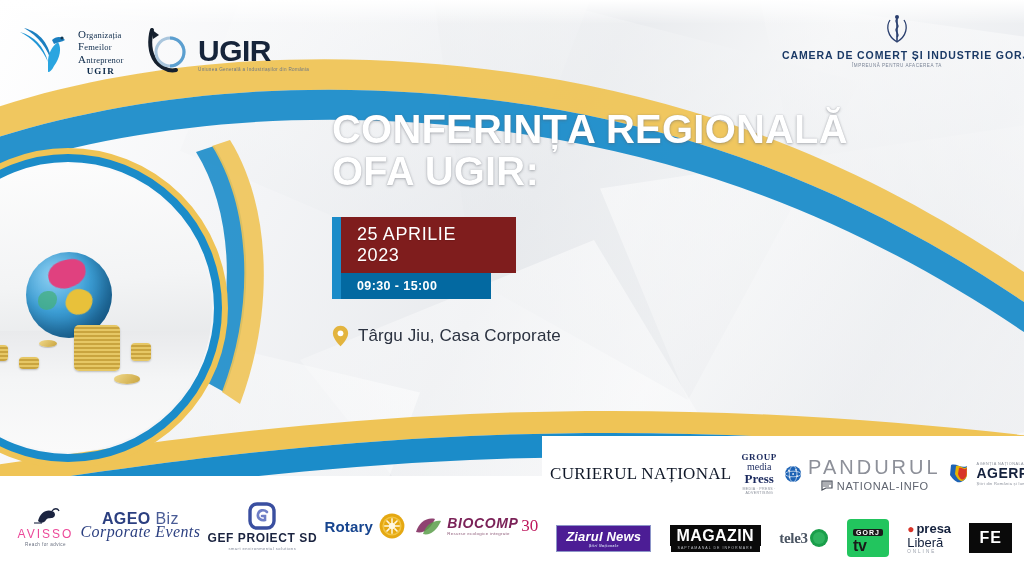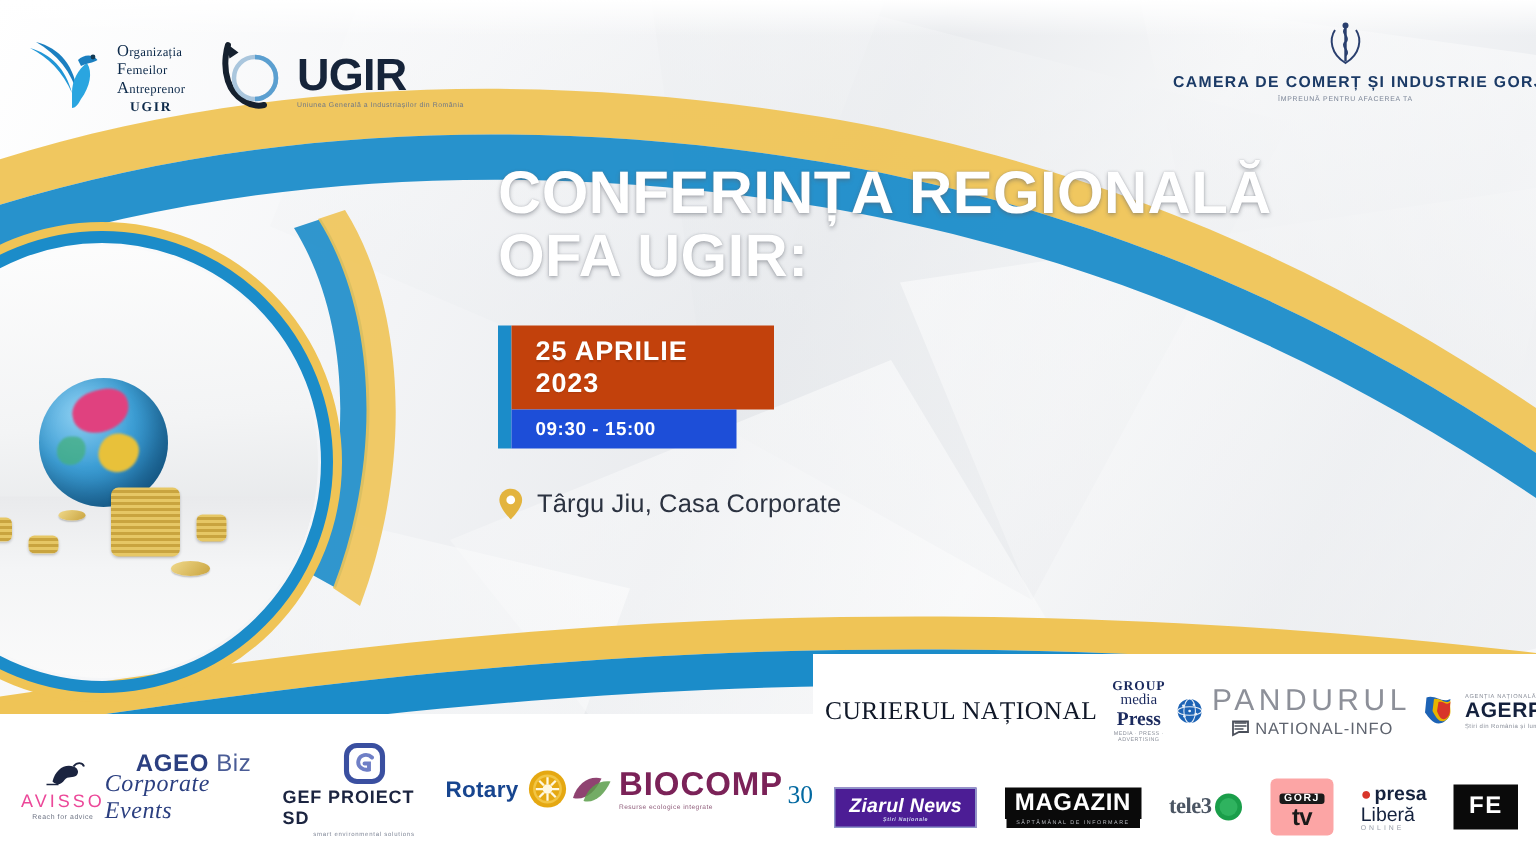--- a/index.html
+++ b/index.html
@@ -133,28 +133,28 @@
     text-shadow:0 1px 3px rgba(90,95,105,.45), 0 0 1px rgba(120,125,135,.5);
   }
   .subtitle {
     margin-top:24px;
     font-size:15.5px; font-weight:bold; color:#1f5fa8; line-height:1.52;
   }
   .when { margin-top:18px; display:flex; }
   .when-bar { width:9px; background:#1B8CC9; }
   .when-cols { display:flex; flex-direction:column; }
   .date-chip {
-    background:#c2410c; color:#ffffff;
-    font-size:18px; font-weight:bold; letter-spacing:.6px;
+    background:#7f1d1d; color:#ffffff;
+    font-size:18px; font-weight:normal; letter-spacing:.6px;
     padding:7px 22px 7px 16px;
     width:175px;
     text-shadow:0 1px 1px rgba(0,0,0,.12);
   }
   .time-chip {
-    background:#1d4ed8; color:#ffffff;
+    background:#0369a1; color:#ffffff;
     font-size:12.5px; font-weight:bold; letter-spacing:.4px;
     padding:6px 22px 6px 16px;
     width:150px;
   }
   .where { margin-top:26px; display:flex; align-items:center; gap:9px; }
   .pin-icon { width:17px; height:22px; flex:none; }
   .where-txt { font-size:17px; color:#2b3240; letter-spacing:.1px; }
 
   
   .sponsors-left {
@@ -178,41 +178,41 @@
   
   .ageo-top { font-size:16px; font-weight:bold; color:#2b3f80; letter-spacing:.4px; line-height:1; }
   .ageo-top .biz { font-weight:normal; color:#4a5c96; }
   .ageo-sub { font-family:"Liberation Serif", serif; font-style:italic; font-size:16px; color:#2b3f80; margin-top:-4px; letter-spacing:.4px; }
   
   .gef-word { font-size:12px; font-weight:bold; letter-spacing:.6px; color:#1b2440; }
   .gef-tag { font-size:4px; letter-spacing:.5px; color:#7d8495; margin-top:1px; }
   
   .rotary-word { font-size:15px; font-weight:bold; color:#17458f; letter-spacing:.2px; }
   
-  .biocomp-word { font-size:22px; font-weight:bold; color:#7b2258; letter-spacing:.6px; line-height:1; }
+  .biocomp-word { font-size:14px; font-weight:bold; color:#7b2258; letter-spacing:.6px; line-height:1;font-style:italic; }
   .biocomp-tag { font-size:4.4px; color:#8d5a78; letter-spacing:.3px; margin-top:1px; }
 
   
   .curierul { font-family:"Liberation Serif", serif; font-size:17px; color:#101828; letter-spacing:.3px; white-space:nowrap; }
   .pandurul { font-size:20px; color:#8d9099; letter-spacing:3px; font-family:"Liberation Sans", sans-serif; }
   .natinfo { font-size:11px; color:#5f646f; letter-spacing:.6px; white-space:nowrap; }
   .gmp-g { font-family:"Liberation Serif", serif; font-size:9px; font-weight:bold; color:#1b2a5e; letter-spacing:.6px; line-height:1; }
   .gmp-m { font-family:"Liberation Serif", serif; font-size:10px; color:#1b2a5e; line-height:1; }
   .gmp-p { font-family:"Liberation Serif", serif; font-size:13px; font-weight:bold; color:#1b2a5e; line-height:1; }
   .gmp-tag { font-size:3.6px; color:#8a8f9a; letter-spacing:.3px; margin-top:2px; }
   .agerpres-top { font-size:3.8px; color:#8a8f9a; letter-spacing:.5px; }
   .agerpres-word { font-size:14px; font-weight:bold; color:#14213d; letter-spacing:.4px; line-height:1.05; }
   .agerpres-tag { font-size:4px; color:#8a8f9a; letter-spacing:.3px; }
   .ziarul { background:#4c1d95; color:#fff; font-size:13px; font-style:italic; font-weight:bold;
             padding:3px 9px; border:1px solid #8d96c9; letter-spacing:.2px; }
   .ziarul-tag { font-size:3.6px; color:#cfd6ef; text-align:center; letter-spacing:.4px; }
   .magazin { background:#0a0a0a; color:#fff; font-size:16px; font-weight:bold; letter-spacing:.4px; padding:2px 7px 1px; }
   .magazin-tag { background:#0a0a0a; color:#b9bcc2; font-size:3.6px; letter-spacing:1px; text-align:center; padding:0 7px 2px; }
   .tele { font-size:15px; font-weight:bold; color:#4b5563; letter-spacing:-.3px; }
-  .gorjtv { background:#fca5a5; border-radius:4px; padding:2px 6px 3px; text-align:center; }
+  .gorjtv { background:#22c55e; border-radius:4px; padding:2px 6px 3px; }
   .gorjtv-g { color:#fff; font-size:7px; font-weight:bold; letter-spacing:1px; background:#1a1a1a; padding:0 3px; border-radius:2px; display:inline-block; }
   .gorjtv-tv { color:#1a1a1a; font-size:16px; font-weight:bold; line-height:.92; letter-spacing:-.5px; }
   .presa-a { font-size:13px; font-weight:bold; color:#14213d; line-height:1; }
   .presa-b { font-size:13px; color:#14213d; line-height:1.05; }
   .presa-tag { font-size:4.6px; color:#9aa0ab; letter-spacing:2px; }
   .fe-box { background:#0a0a0a; color:#fff; font-size:16px; font-weight:bold; letter-spacing:1px;
             padding:7px 10px; font-family:"Liberation Sans", sans-serif; line-height:1; }
 </style>
 </head>
 <body>
@@ -382,21 +382,21 @@
     <div class="lg" style="flex-direction:row; gap:4px;">
       <svg width="30" height="28" viewBox="0 0 30 28">
         <path d="M3 20 C6 10, 14 5, 22 7 C18 16, 11 22, 3 20 Z" fill="#7b2258" opacity=".85"></path>
         <path d="M10 22 C13 13, 20 8, 28 9 C24 18, 17 24, 10 22 Z" fill="#5a9e4a" opacity=".85"></path>
       </svg>
       <div style="display:flex; align-items:flex-end; gap:3px;">
         <div>
           <div class="biocomp-word">BIOCOMP</div>
           <div class="biocomp-tag">Resurse ecologice integrate</div>
         </div>
-        <div style="font-size:17px;color:#0369a1;font-family:'Liberation Serif',serif;">30</div>
+        <div style="font-size:17px;color:#be185d;font-family:'Liberation Serif',serif;">30</div>
       </div>
     </div>
 
   </div>
 
   <div class="sponsors-right">
 
     <div class="sp-row">
 
       <div class="lg" style="flex-direction:row; gap:2px;">

